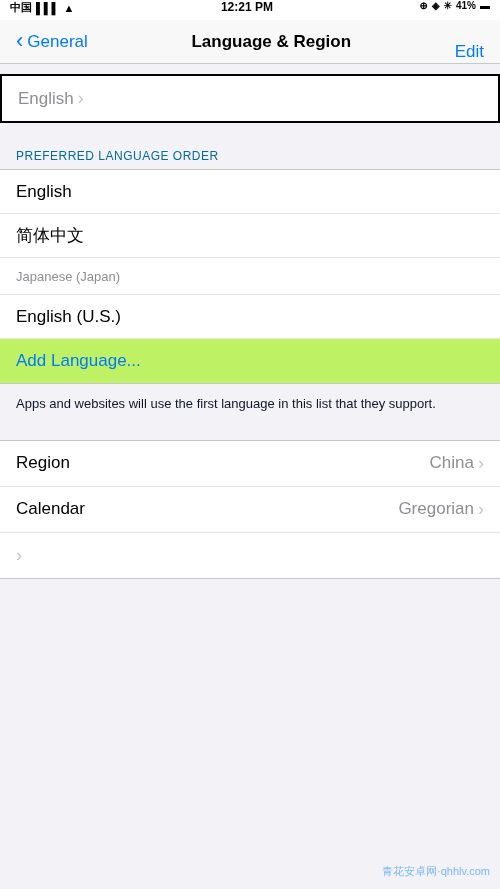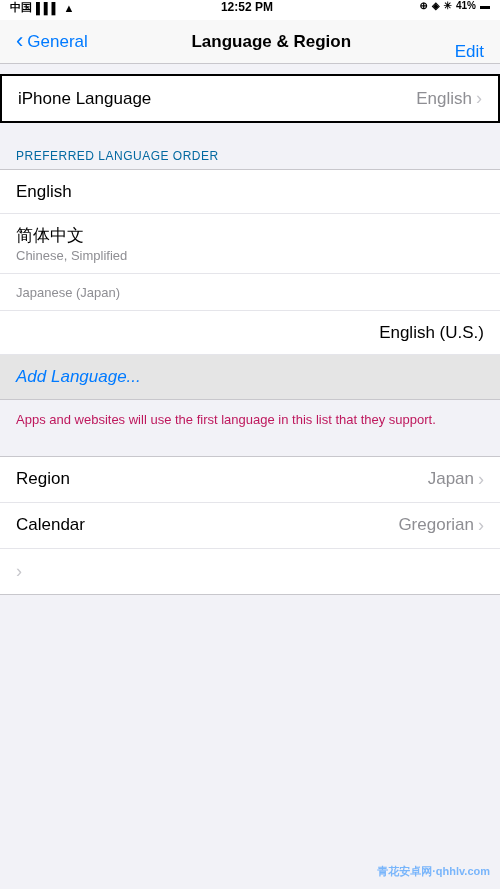--- a/index.html
+++ b/index.html
@@ -128,53 +128,52 @@
     }
     .lang-secondary {
       font-size: 13px;
       color: #8e8e93;
       margin-top: 1px;
     }
 
     
     .add-lang-row {
       padding: 12px 16px;
-      background: #e5e5e5;
+      background: #bef264;
       border-bottom: none;
-      font-style: italic;
     }
     .add-lang-text {
       font-size: 17px;
       color: #007aff;
     }
 
     
     .info-box {
       padding: 10px 16px;
       background: #f2f2f7;
       font-size: 13px;
-      color: #be185d;
+      color: #0f172a;
       line-height: 1.5;
     }
 
     
     .bottom-section {
       margin-top: 16px;
     }
   </style>
 </head>
 <body>
 
 <div class="status-bar">
   <div class="status-left">
     <span>中国</span>
     <span>▌▌▌</span>
     <span>▲</span>
   </div>
-  <div class="status-center">12:52 PM</div>
+  <div class="status-center">12:21 PM</div>
   <div class="status-right">
     <span>⊕</span>
     <span>◈</span>
     <span>✳</span>
     <span>41%</span>
     <span>▬</span>
   </div>
 </div>
 
 <div class="nav-bar">
@@ -182,65 +181,63 @@
     <span class="nav-back-chevron">‹</span>
     <span>General</span>
   </div>
   <div class="nav-title">Language &amp; Region</div>
   <div class="nav-edit">Edit</div>
 </div>
 
 <div style="margin-top: 10px;">
   <div class="table-group" style="border: 2px solid #000; margin: 0 0;">
     <div class="table-row">
-      <span class="table-row-label">iPhone Language</span>
       <div class="table-row-value">
         <span>English</span>
         <span class="table-row-chevron">›</span>
       </div>
     </div>
   </div>
 </div>
 
 <div class="pref-section">
   <div class="section-header">PREFERRED LANGUAGE ORDER</div>
   <div class="table-group">
 
     <div class="lang-item table-row" style="justify-content: flex-start; align-items: center;">
       <span class="lang-primary">English</span>
     </div>
 
     <div class="lang-item">
       <div class="lang-primary">简体中文</div>
-      <div class="lang-secondary">Chinese, Simplified</div>
     </div>
 
     <div class="lang-item">
       <div class="lang-secondary">Japanese (Japan)</div>
     </div>
 
-    <div class="lang-item table-row" style="justify-content: flex-end;">
+    <div class="lang-item table-row" style="justify-content: flex-start;">
       <span class="lang-primary">English (U.S.)</span>
     </div>
 
     <div class="add-lang-row">
       <span class="add-lang-text">Add Language...</span>
     </div>
   </div>
 
   <div class="info-box">Apps and websites will use the first language in this list that they support.</div>
 </div>
 
 <div class="bottom-section">
   <div class="table-group">
 
     <div class="table-row">
       <span class="table-row-label">Region</span>
       <div class="table-row-value">
-        <span>Japan</span>
+        <span>China</span>
         <span class="table-row-chevron">›</span>
       </div>
     </div>
 
     <div class="table-row">
       <span class="table-row-label">Calendar</span>
       <div class="table-row-value">
         <span>Gregorian</span>
         <span class="table-row-chevron">›</span>
       </div>
@@ -248,14 +245,14 @@
 
     <div class="table-row">
       <div class="table-row-value">
         <span class="table-row-chevron">›</span>
       </div>
     </div>
   </div>
 </div>
 
 <div style="position: fixed; bottom: 10px; right: 10px; opacity: 0.5;">
-  <span style="font-size: 11px; color: #007aff; font-weight: bold;">青花安卓网·qhhlv.com</span>
+  <span style="font-size: 11px; color: #007aff;">青花安卓网·qhhlv.com</span>
 </div>
 
 </body></html>

